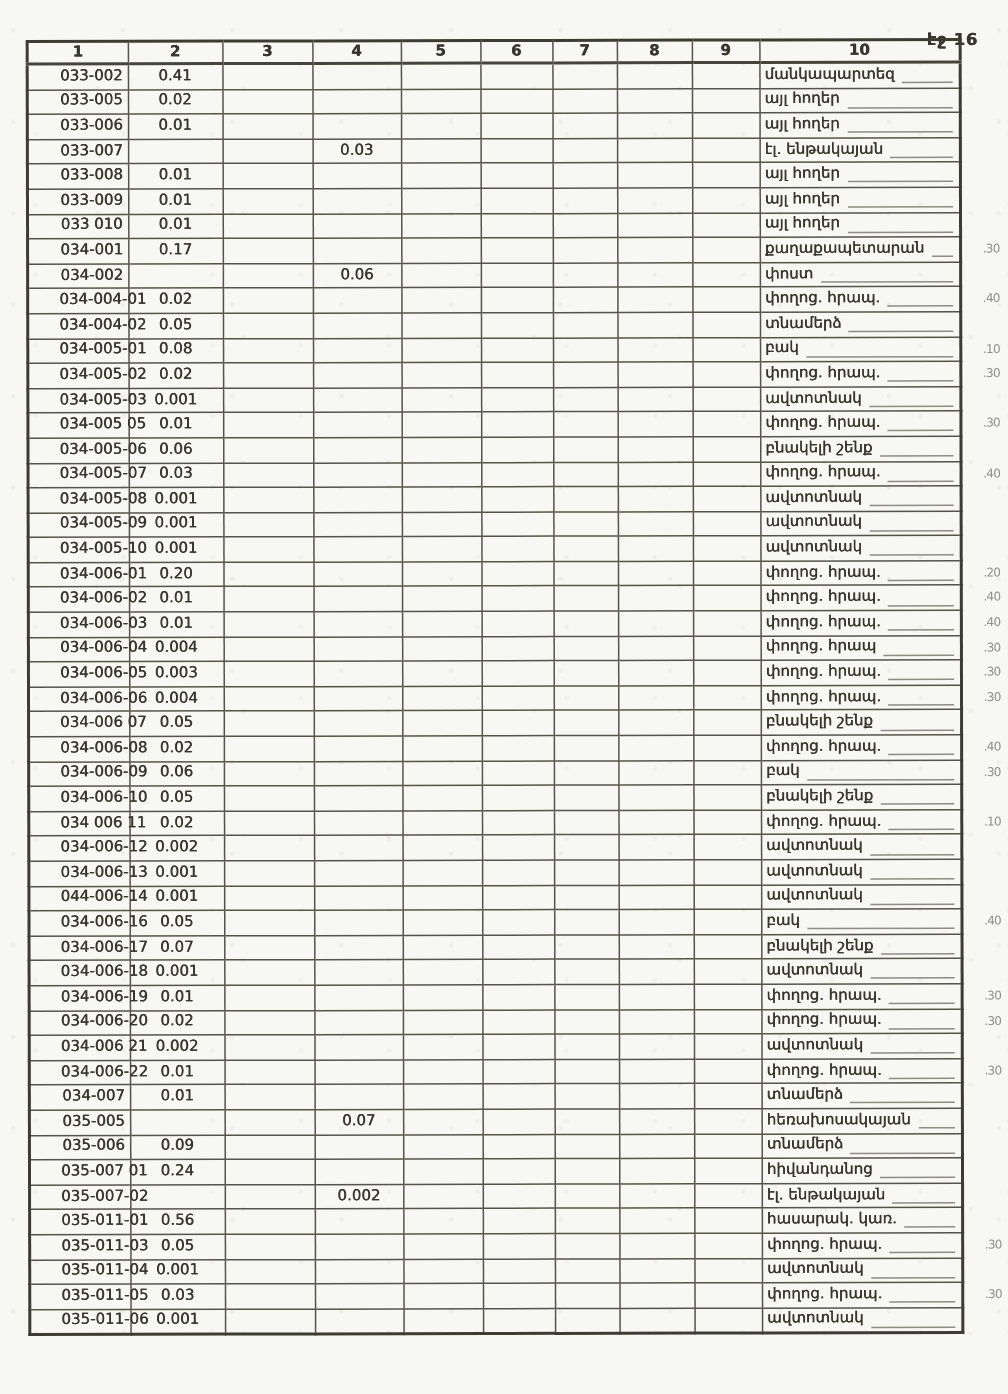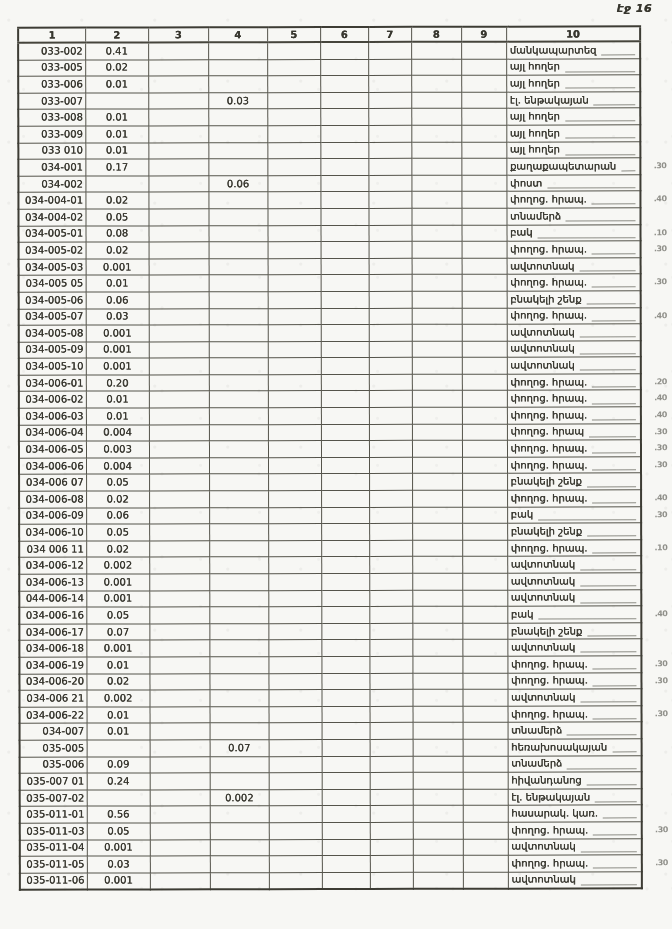--- a/index.html
+++ b/index.html
@@ -12,57 +12,56 @@
   
   body::before{
     content:"";position:absolute;inset:0;pointer-events:none;
     background-image:
       radial-gradient(circle at 12% 33%, rgba(120,118,110,.08) 0 1px, transparent 2px),
       radial-gradient(circle at 67% 71%, rgba(120,118,110,.07) 0 1px, transparent 2px),
       radial-gradient(circle at 40% 90%, rgba(120,118,110,.06) 0 1px, transparent 2px);
     background-size:73px 61px, 97px 83px, 59px 47px;
   }
   .page-label{
-    position:absolute;top:2px;right:20px;
+    position:absolute;top:20px;right:20px;
     font-size:11px;font-weight:bold;letter-spacing:.5px;
     text-shadow:.3px 0 0 currentColor;
-    font-style:italic;
   }
   table{
     position:absolute;left:18px;top:26px;width:622px;
     border-collapse:collapse;table-layout:fixed;
     transform:rotate(-0.12deg);
     border:2px solid #3d3c34;
   }
   th,td{
     border:1px solid #55544b;
     font-size:10px;line-height:1;
     padding:0 2px;height:15.6px;
     white-space:nowrap;overflow:visible;
     text-shadow:.3px 0 0 currentColor;
   }
   thead th{
     font-weight:bold;height:13px;text-align:center;
     border-top:2px solid #3d3c34;border-bottom:2px solid #46453c;
     font-size:10px;
   }
-  td.c1{padding-left:4px;text-align:right;}
+  td.c1{padding-left:20px;text-align:center;}
   td.c2{text-align:center;}
   td.c4{text-align:center;}
   td.c10{position:relative;text-align:left;padding-left:3px;}
   td.c10 .cellwrap{display:flex;align-items:stretch;height:100%;}
   td.c10 .lbl{align-self:center;white-space:nowrap;text-align:right;}
   td.c10 .trail{
     flex:1 1 auto;align-self:flex-end;height:0;
     border-bottom:1px solid rgba(85,84,75,.65);
     margin:0 2px 2.5px 5px;min-width:4px;
   }
   .note{
     position:absolute;right:-27px;top:4px;
-    font-size:8px;font-weight:bold;font-style:normal;
+    font-size:8px;font-weight:normal;font-style:normal;
     color:#90908a;letter-spacing:-.5px;text-shadow:none;
   }
   
   col.w1{width:67px}col.w2{width:63px}col.w3{width:60px}col.w4{width:59px}
   col.w5{width:53px}col.w6{width:48px}col.w7{width:43px}col.w8{width:50px}
   col.w9{width:45px}col.w10{width:134px}
 </style>
 </head>
 <body>
 

